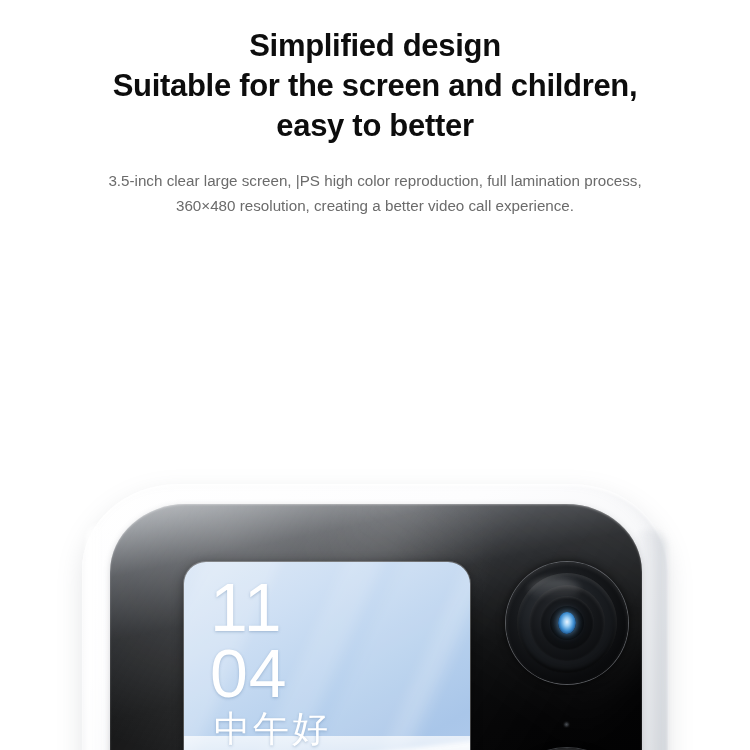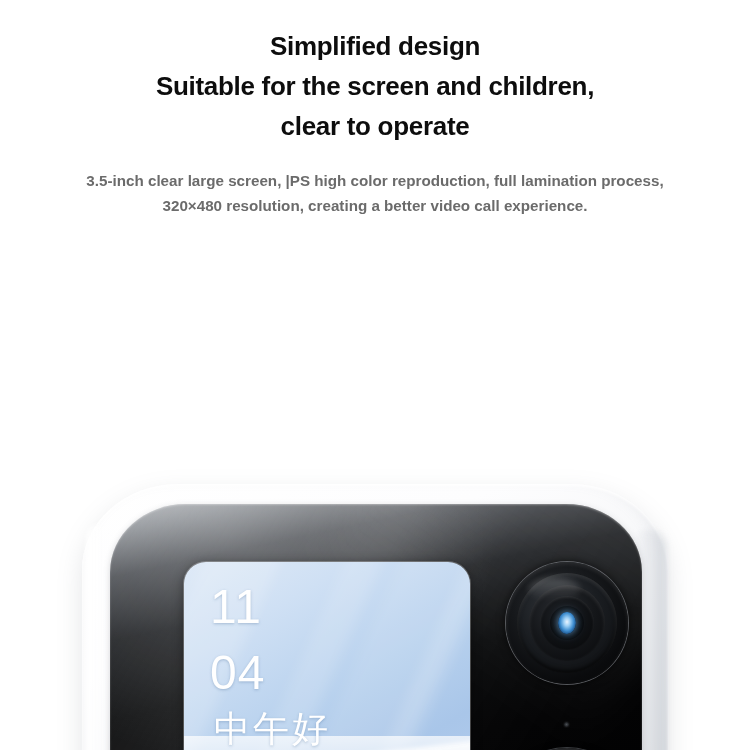--- a/index.html
+++ b/index.html
@@ -13,31 +13,31 @@
 
   
   .copy{
     position:absolute; left:0; top:0; width:750px;
     text-align:center;
     padding-top:26px;
   }
   .headline{
     color:#0d0d0d;
     font-weight:bold;
-    font-size:26px;
+    font-size:31px;
     line-height:40px;
     letter-spacing:-0.3px;
   }
   .headline .hl-line{ display:block; white-space:nowrap; }
   .subcopy{
     margin-top:22px;
     color:#6b6b6b;
     font-size:15.2px;
     line-height:25px;
-    font-weight:700;
+    font-weight:400;
   }
   .subcopy .sub-line{ display:block; white-space:nowrap; }
 
   
   .stage{
     position:absolute;
     left:0; top:232px;
     width:750px; height:518px;
   }
 
@@ -158,21 +158,21 @@
     position:absolute; left:-30px; bottom:26px;
     width:360px; height:60px;
     transform:rotate(-7deg);
     background:linear-gradient(180deg, rgba(255,255,255,0.85) 0%, rgba(255,255,255,0.15) 100%);
     filter:blur(2px);
   }
 
   .lcd-clock{
     position:absolute; left:26px; top:12px;
     color:#ffffff;
-    font-size:48px;
+    font-size:68px;
     line-height:66px;
     font-weight:300;
     letter-spacing:1px;
     text-shadow:0 1px 3px rgba(70,105,150,0.35);
   }
   .lcd-clock span{ display:block; }
   .lcd-greeting{
     position:absolute; left:30px; top:152px;
     color:#ffffff;
     font-size:36px;
@@ -244,25 +244,25 @@
     overflow:hidden;
   }
 </style>
 </head>
 <body>
 
 <div class="copy">
   <h1 class="headline">
     <span class="hl-line">Simplified design</span>
     <span class="hl-line">Suitable for the screen and children,</span>
-    <span class="hl-line">clear to operate</span>
+    <span class="hl-line">easy to better</span>
   </h1>
   <p class="subcopy">
     <span class="sub-line">3.5-inch clear large screen, |PS high color reproduction, full lamination process,</span>
-    <span class="sub-line">320×480 resolution, creating a better video call experience.</span>
+    <span class="sub-line">360×480 resolution, creating a better video call experience.</span>
   </p>
 </div>
 
 <div class="stage">
 
   <div class="floor-shadow"></div>
 
   <div class="device">
     <div class="shell"></div>
 

